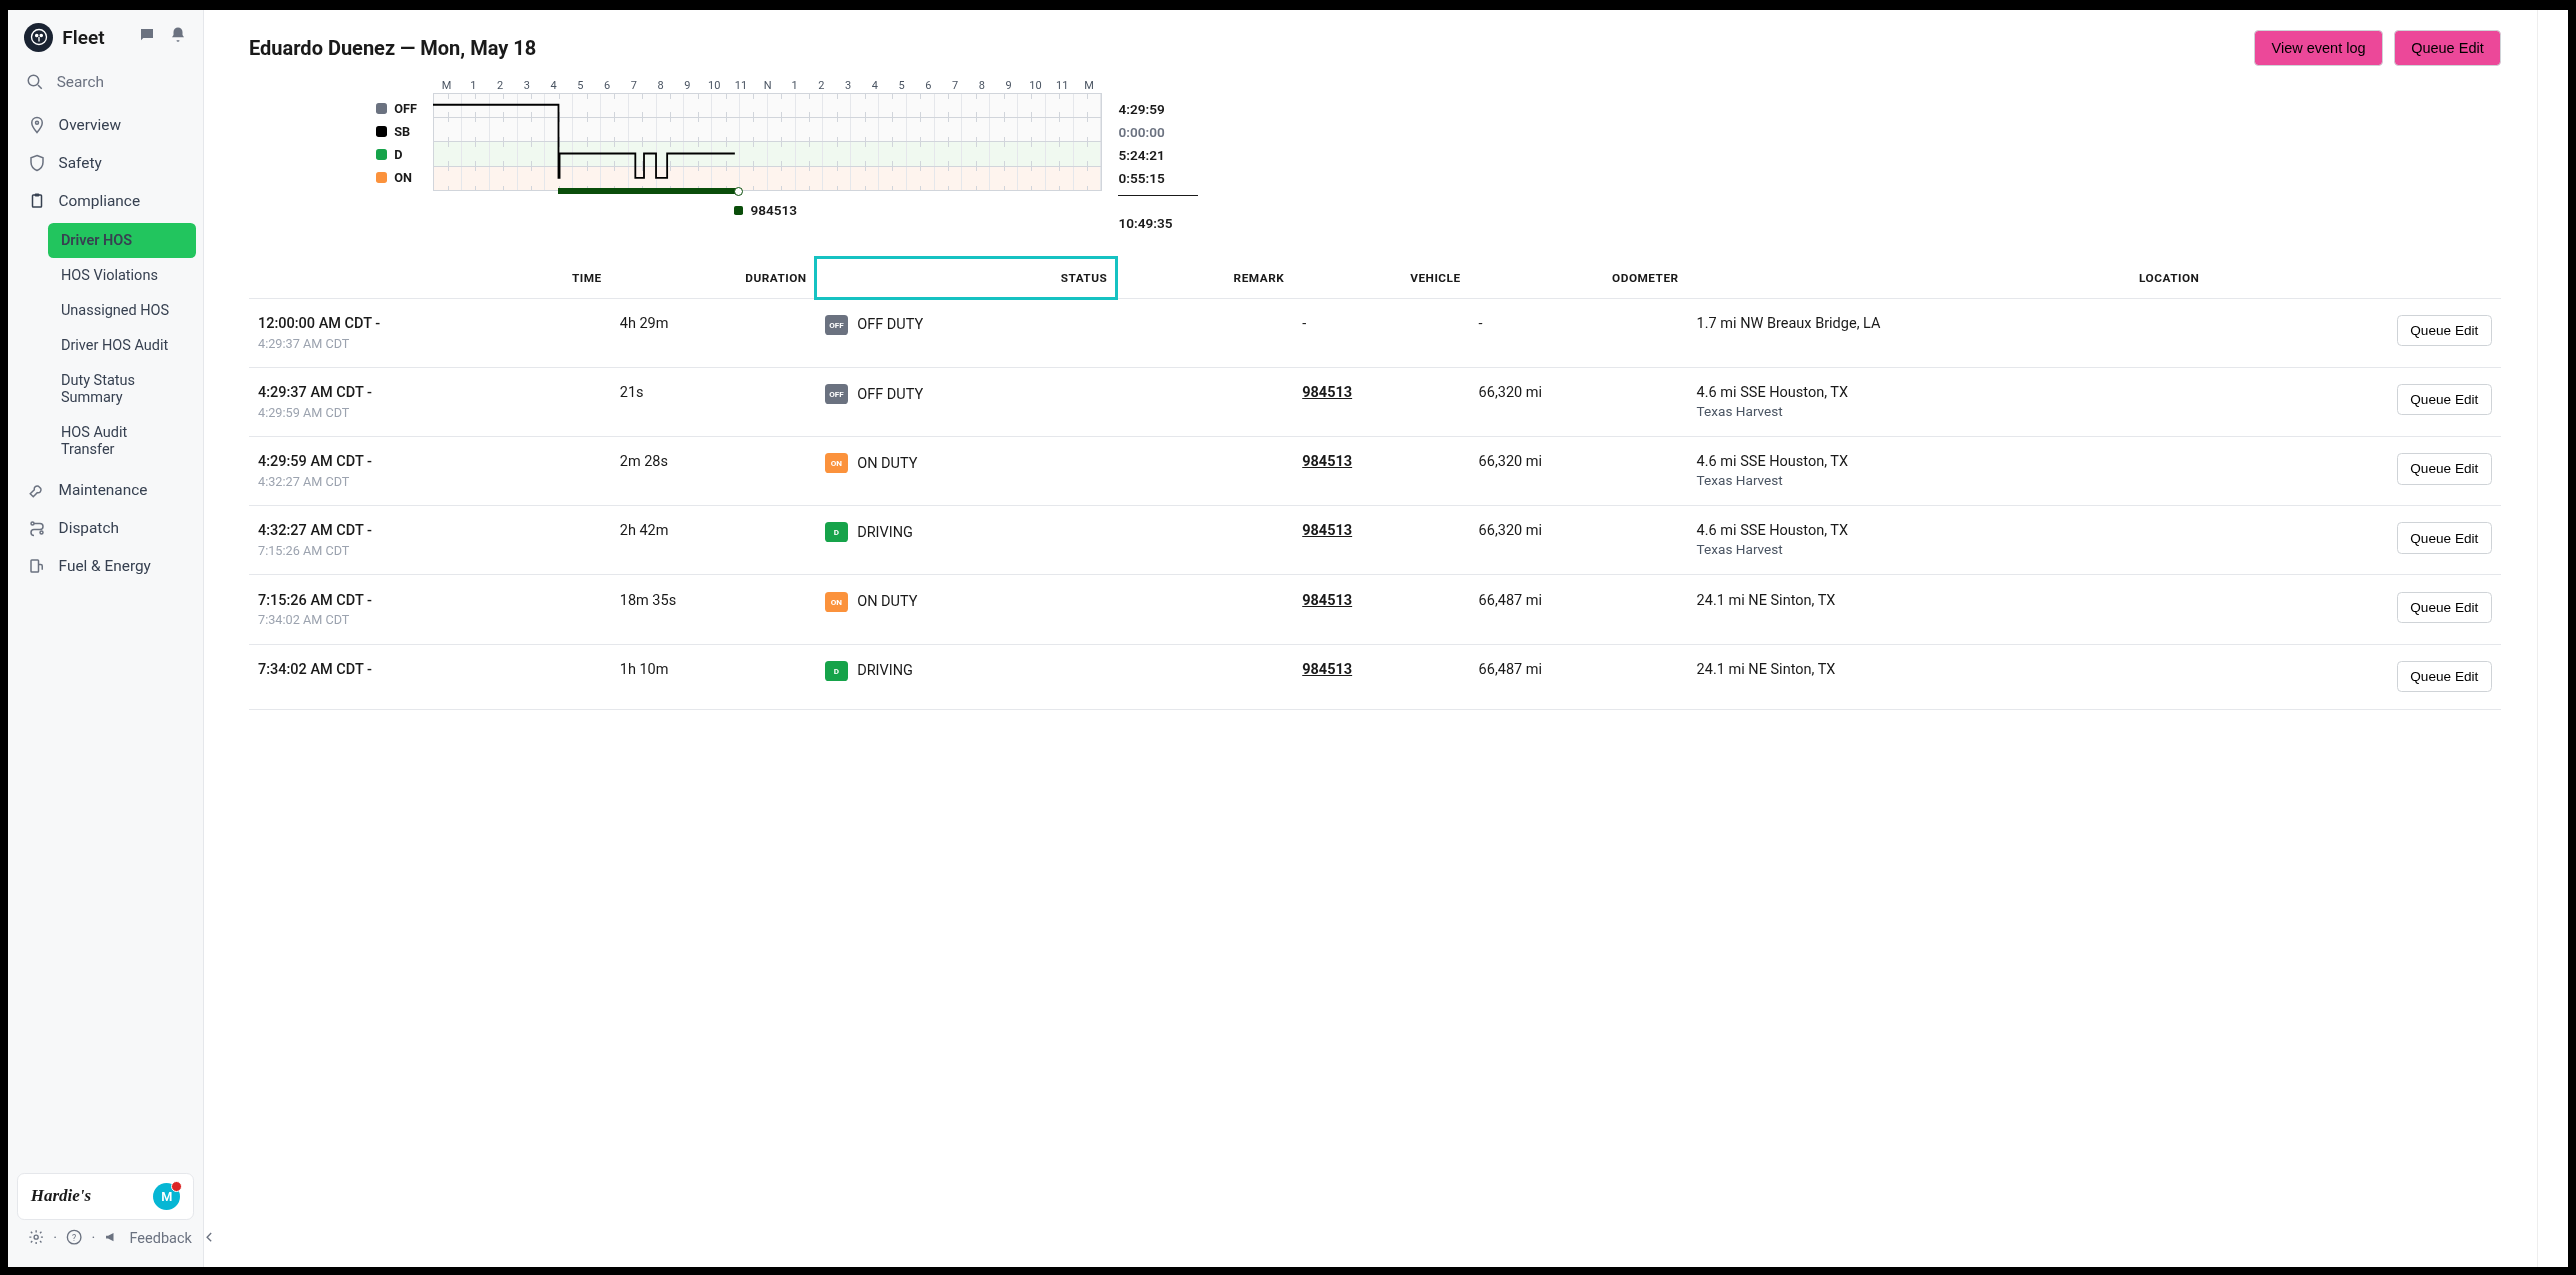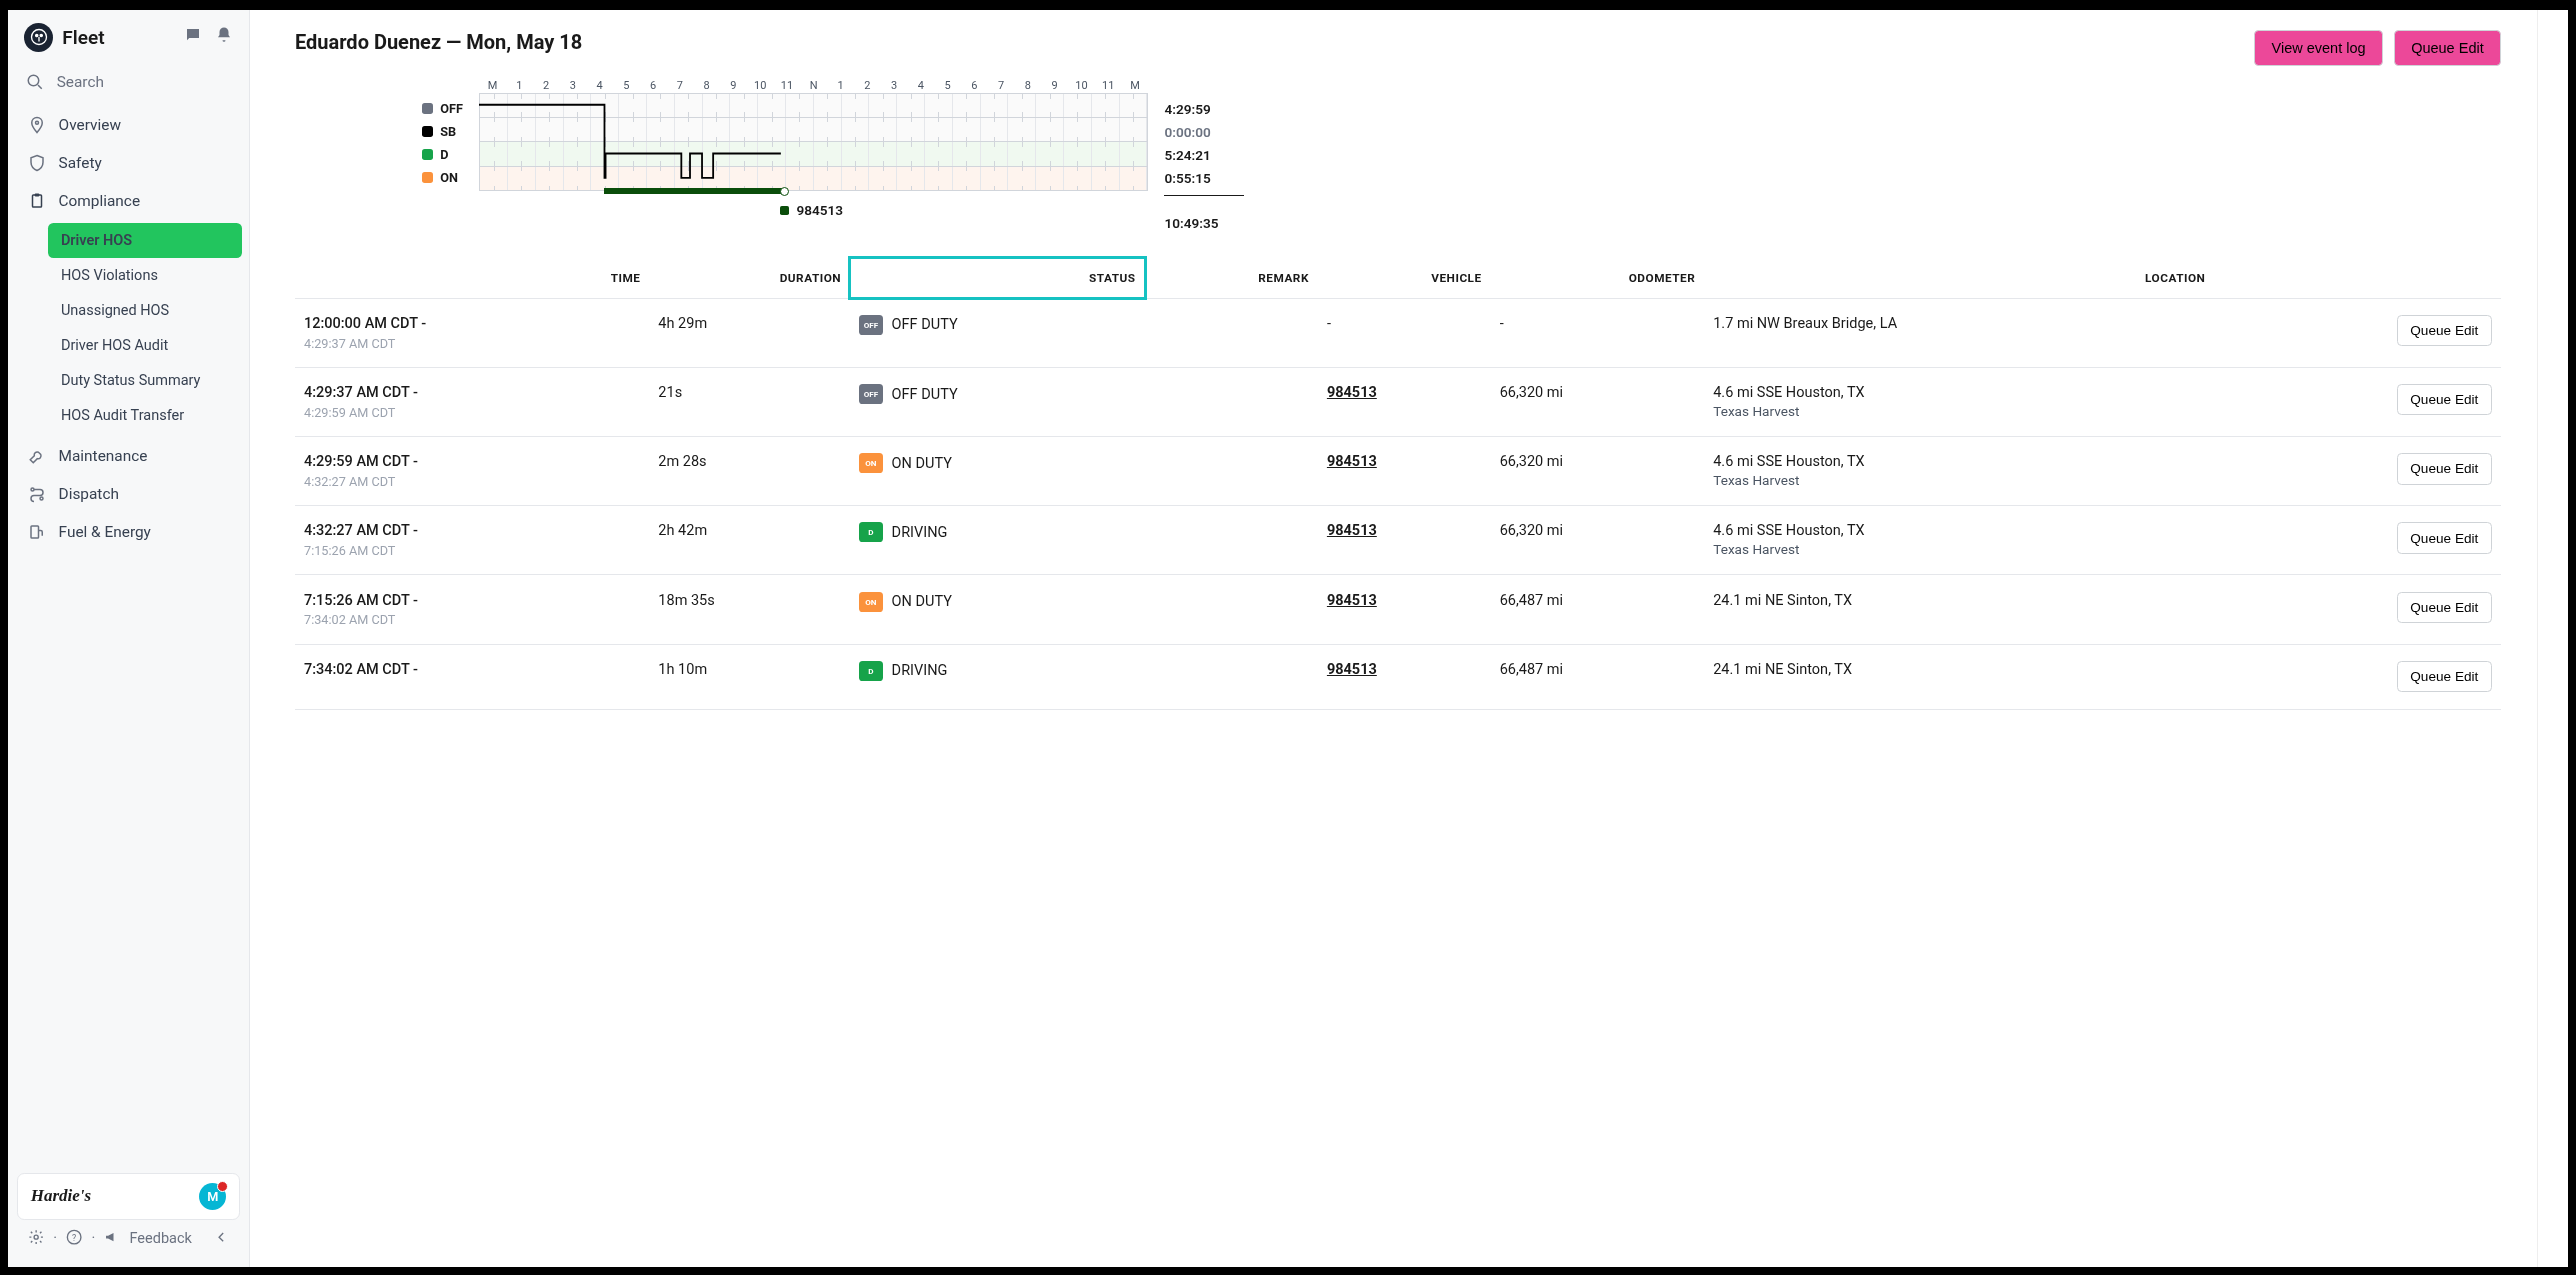--- a/index.html
+++ b/index.html
@@ -1,18 +1,18 @@
 <!DOCTYPE html>
 <html style="font-size:14.5px"><head>
 <meta charset="utf-8">
 <style>
 * { box-sizing: border-box; margin: 0; padding: 0; }
 body { font-family: -apple-system, BlinkMacSystemFont, "Segoe UI", Roboto, sans-serif; background: #fff; color: #1a1a1a; }
 .app { display: flex; height: 100vh; border: 8.1px solid #000; border-top-width: 10px; }
-.sidebar { width: 242px; background: #f7f8f9; border-right: 0.9px solid #e5e7eb; display: flex; flex-direction: column; position: relative; }
+.sidebar { width: 196px; background: #f7f8f9; border-right: 0.9px solid #e5e7eb; display: flex; flex-direction: column; position: relative; }
 .sidebar-top { display: flex; align-items: center; padding: 12.7px 16.3px; }
 .logo-badge { width: 29px; height: 29px; border-radius: 50%; background: #1a2332; display: flex; align-items: center; justify-content: center; margin-right: 9px; }
 .logo-badge svg { width: 18px; height: 18px; }
 .app-title { font-size: 19px; font-weight: 600; color: #1a1a1a; flex: 1; }
 .topicons { display: flex; gap: 12.7px; color: #6b7280; }
 .topicons svg { width: 18px; height: 18px; cursor: pointer; }
 .search-row { display: flex; align-items: center; padding: 9px 18px 14.5px; color: #6b7280; gap: 12.7px; font-size: 15.4px; }
 .nav { padding: 0 7.2px; }
 .nav-item { display: flex; align-items: center; gap: 12.7px; padding: 10px 12.7px; font-size: 15.4px; color: #374151; cursor: pointer; border-radius: 5.4px; }
 .nav-item svg { width: 18px; height: 18px; flex-shrink: 0; }
@@ -23,21 +23,21 @@
 .org-card { background: #fff; border: 0.9px solid #e5e7eb; border-radius: 7.2px; padding: 9px 12.7px; display: flex; align-items: center; justify-content: space-between; }
 .org-name { font-family: cursive; font-style: italic; font-weight: 700; font-size: 17px; }
 .avatar { width: 27px; height: 27px; border-radius: 50%; background: #06b6d4; color: #fff; display: flex; align-items: center; justify-content: center; font-weight: 600; font-size: 12.7px; position: relative; }
 .avatar::after { content: ""; position: absolute; top: -1.8px; right: -1.8px; width: 9px; height: 9px; background: #dc2626; border-radius: 50%; border: 1.8px solid #fff; }
 .footer-row { display: flex; align-items: center; gap: 9px; padding: 9px 11px; color: #6b7280; font-size: 14.5px; }
 .footer-row svg { width: 16.3px; height: 16.3px; }
 .collapse-btn { margin-left: auto; }
 .collapse-btn svg { width: 16.3px; height: 16.3px; }
 
 .main { flex: 1; overflow: auto; padding: 20px 36px 20px 45px; }
-.page-head { display: flex; align-items: flex-start; margin-bottom: 12.7px; }
+.page-head { display: flex; align-items: center; margin-bottom: 12.7px; }
 .page-title { font-size: 20px; font-weight: 700; flex: 1; }
 .btn { background: #ec4899; border: 0.9px solid #cfd3d7; border-radius: 4.5px; padding: 9px 16.3px; font-size: 14.5px; font-weight: 500; cursor: pointer; }
 .btn + .btn { margin-left: 11px; }
 
 .chart-area { display: flex; gap: 16.3px; margin-bottom: 27px; margin-left: 127px; }
 .legend-col { display: flex; flex-direction: column; gap: 8.1px; padding-top: 22px; font-size: 12.7px; font-weight: 700; }
 .legend-row { display: flex; align-items: center; gap: 7.2px; }
 .legend-swatch { width: 11px; height: 11px; border-radius: 2.7px; display: inline-block; }
 .chart-box { position: relative; }
 .chart-ticks { display: flex; font-size: 11px; color: #4b5563; margin-bottom: 1.8px; }

